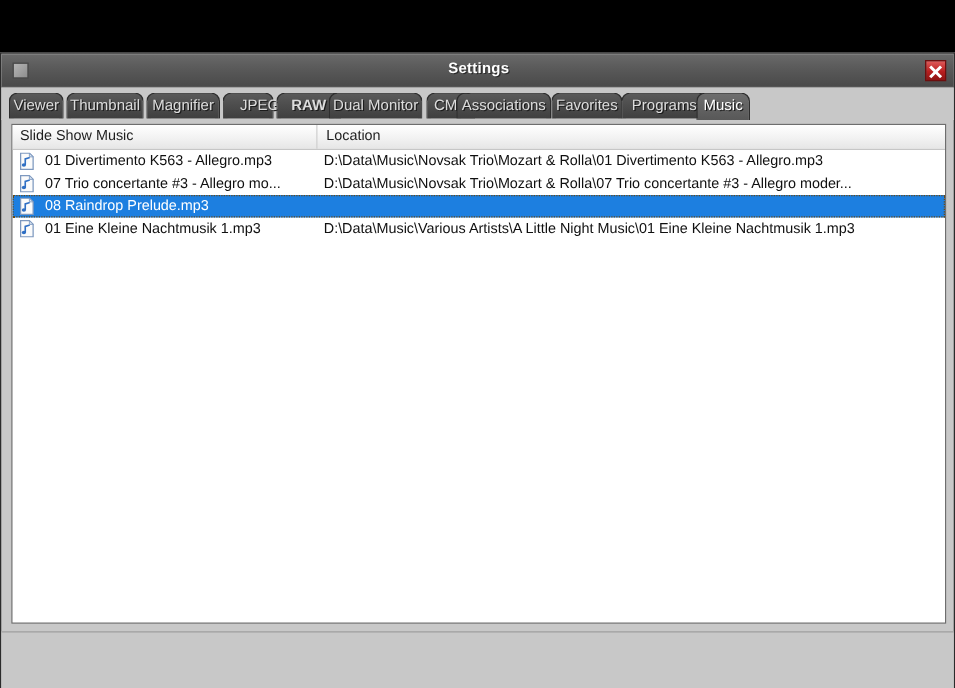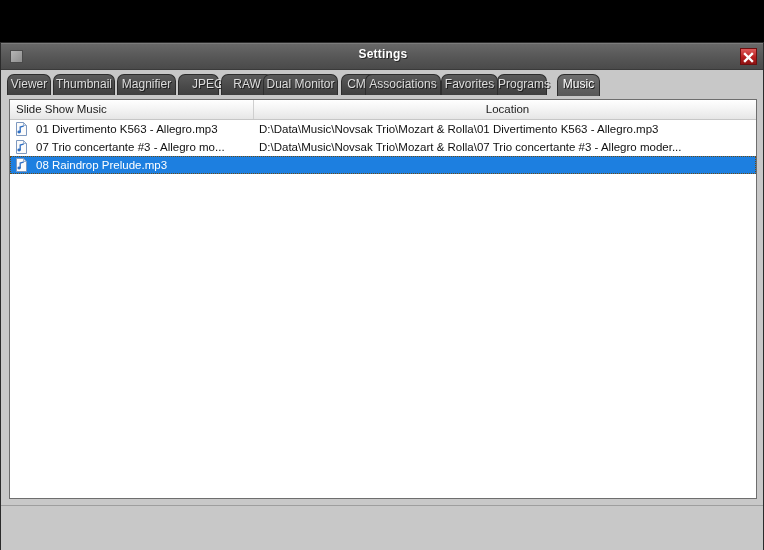--- a/index.html
+++ b/index.html
@@ -126,21 +126,21 @@
   }
   .hcell {
     position: absolute;
     top: 0; height: 19px;
     font-size: 11.5px;
     color: #1d1d1d;
     line-height: 19px;
     box-sizing: border-box;
   }
   .hcell.col0 { left: 0; width: 244px; padding-left: 6px; border-right: 1px solid #cfcfcf; }
-  .hcell.col1 { left: 244px; width: 500px; padding-left: 7px; text-align: center; }
+  .hcell.col1 { left: 244px; width: 500px; padding-left: 7px; }
 
   .list-body { position: relative; }
   .row {
     position: relative;
     height: 18px;
     white-space: nowrap;
     cursor: default;
     padding-left: 42px;
   }
   .row.selected { background: #1d7fe0; }
@@ -206,26 +206,26 @@
       </svg>
     </div>
   </div>
 
   <div class="tabstrip">
     <div id="tabs-host">
         <div class="tab" style="left: 6px; width: 44px;">Viewer</div>
         <div class="tab" style="left: 52px; width: 62px;">Thumbnail</div>
         <div class="tab" style="left: 116px; width: 59px;">Magnifier</div>
         <div class="tab" style="left: 177px; width: 41px; padding-left: 13px;">JPEG</div>
-        <div class="tab" style="left: 220px; width: 52px;">RAW</div>
+        <div class="tab" style="left: 220px; width: 52px; font-weight: bold;">RAW</div>
         <div class="tab" style="left: 262px; width: 75px;">Dual Monitor</div>
         <div class="tab" style="left: 340px; width: 39px;">CMS</div>
         <div class="tab" style="left: 364px; width: 76px;">Associations</div>
         <div class="tab" style="left: 440px; width: 57px;">Favorites</div>
-        <div class="tab" style="left: 496px; width: 50px;">Programs</div>
+        <div class="tab" style="left: 496px; width: 69px;">Programs</div>
         <div class="tab active" style="left: 556px; width: 43px;">Music</div>
       </div>
     <div class="tabstrip-underline"></div>
   </div>
 
   <div class="listpanel">
     <div class="list-header">
       <div class="hcell col0">Slide Show Music</div>
       <div class="hcell col1">Location</div>
     </div>
@@ -241,20 +241,26 @@
               <path d="M8.5 0.5 L11.5 3.5 H8.5 Z" fill="#d8e4f2" stroke="#7d98bf" stroke-width="0.7"></path>
               <path d="M8.3 4.2 L5.2 5.1 V9.6" stroke="#2f6fc4" stroke-width="1.3" fill="none" stroke-linecap="round"></path>
               <ellipse cx="4.1" cy="10" rx="1.7" ry="1.4" fill="#2f6fc4"></ellipse>
             </svg></span><div class="cell c0">07 Trio concertante #3 - Allegro mo...</div><div class="cell c1">D:\Data\Music\Novsak Trio\Mozart &amp; Rolla\07 Trio concertante #3 - Allegro moder...</div></div>
         <div class="row selected"><span><svg class="note-icon" width="13" height="14" viewBox="0 0 13 14" aria-hidden="true">
               <path d="M1.5 0.5 H8.5 L11.5 3.5 V13.5 H1.5 Z" fill="#fbfbfb" stroke="#7d98bf" stroke-width="1"></path>
               <path d="M8.5 0.5 L11.5 3.5 H8.5 Z" fill="#d8e4f2" stroke="#7d98bf" stroke-width="0.7"></path>
               <path d="M8.3 4.2 L5.2 5.1 V9.6" stroke="#2f6fc4" stroke-width="1.3" fill="none" stroke-linecap="round"></path>
               <ellipse cx="4.1" cy="10" rx="1.7" ry="1.4" fill="#2f6fc4"></ellipse>
             </svg></span><div class="cell c0">08 Raindrop Prelude.mp3</div><div class="row-focus"></div></div>
+        <div class="row"><span><svg class="note-icon" width="13" height="14" viewBox="0 0 13 14" aria-hidden="true">
+              <path d="M1.5 0.5 H8.5 L11.5 3.5 V13.5 H1.5 Z" fill="#fbfbfb" stroke="#7d98bf" stroke-width="1"></path>
+              <path d="M8.5 0.5 L11.5 3.5 H8.5 Z" fill="#d8e4f2" stroke="#7d98bf" stroke-width="0.7"></path>
+              <path d="M8.3 4.2 L5.2 5.1 V9.6" stroke="#2f6fc4" stroke-width="1.3" fill="none" stroke-linecap="round"></path>
+              <ellipse cx="4.1" cy="10" rx="1.7" ry="1.4" fill="#2f6fc4"></ellipse>
+            </svg></span><div class="cell c0">01 Eine Kleine Nachtmusik 1.mp3</div><div class="cell c1">D:\Data\Music\Various Artists\A Little Night Music\01 Eine Kleine Nachtmusik 1.mp3</div></div>
       </div>
   </div>
 
   <div class="btnbar">
     
     
     
     
     
     

